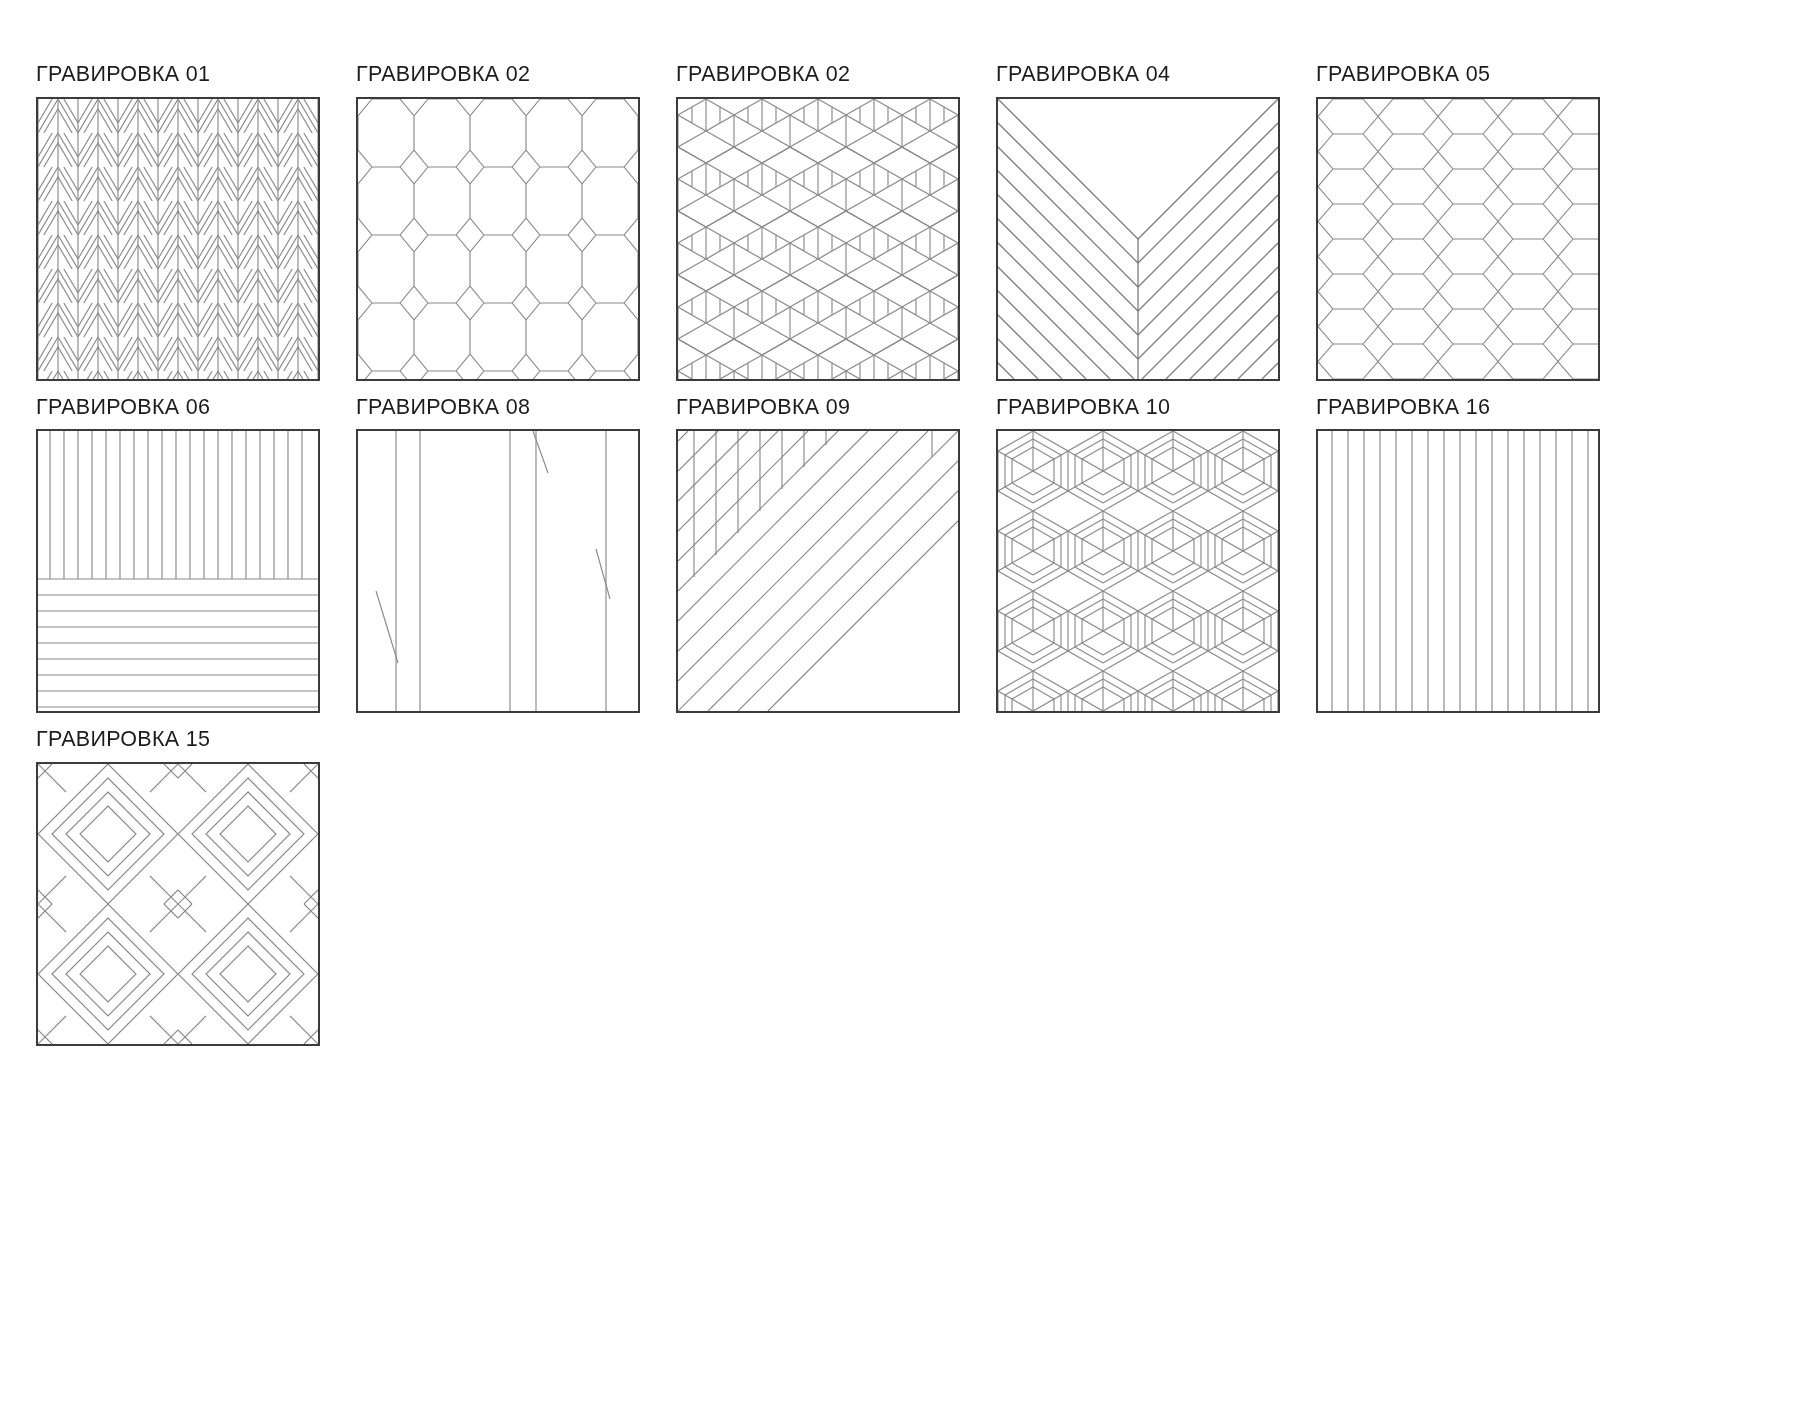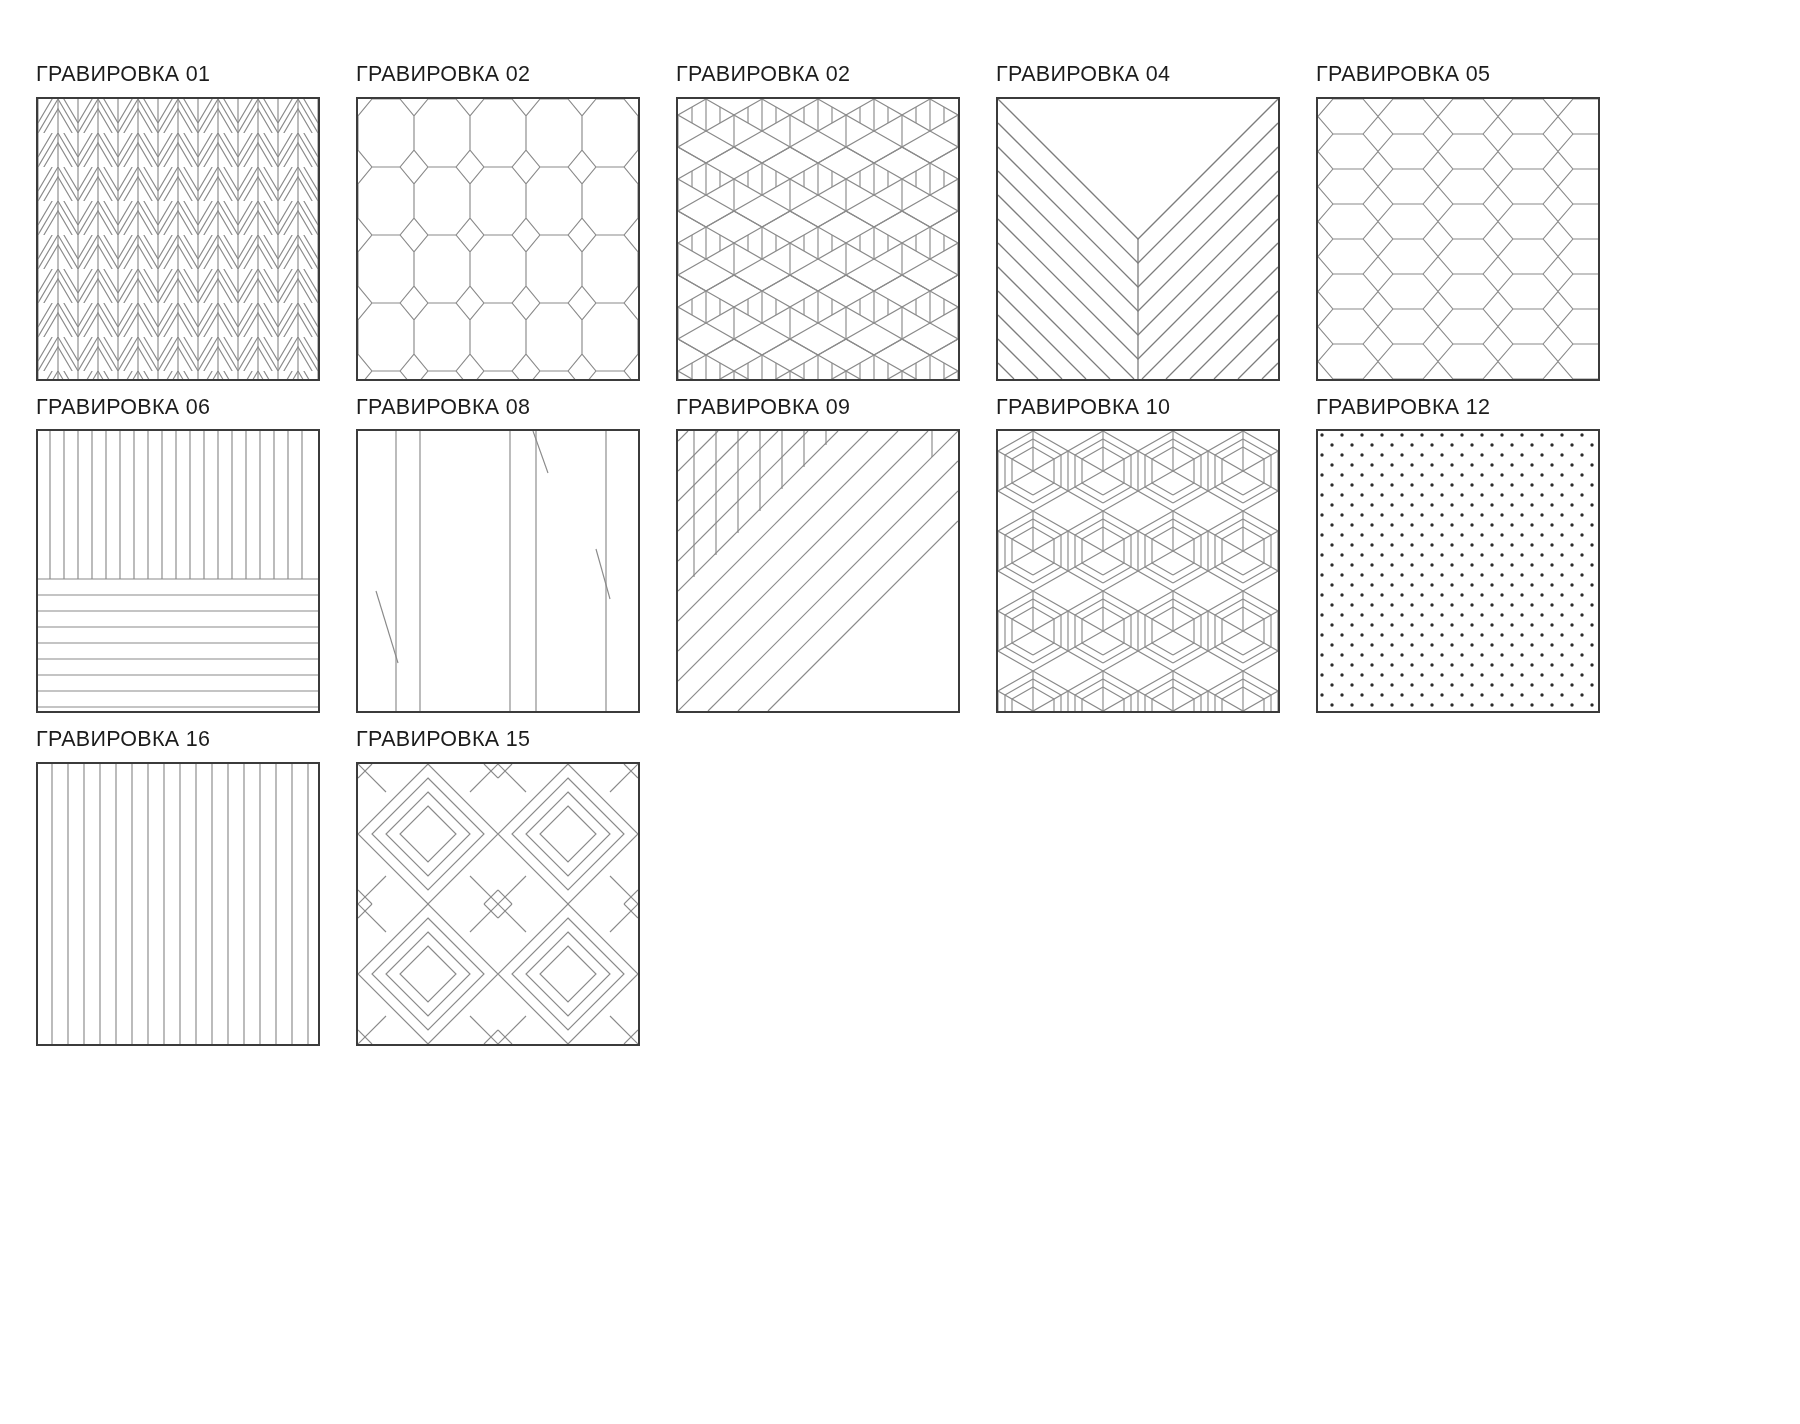--- a/index.html
+++ b/index.html
@@ -268,34 +268,20 @@
               <path class="pat" d="M35 16 L56 28 M35 16 L14 28 M14 28 L14 52 M56 28 L56 52 M14 52 L35 64 M56 52 L35 64"></path>
               <path class="pat" d="M0 20 L35 40 L70 20"></path>
             </pattern>
           </defs>
           <rect x="0" y="0" width="280" height="280" fill="url(#p10)"></rect>
         </svg>
       </div>
     </div>
 
 
-    <div class="cell">
-      <div class="caption">ГРАВИРОВКА 12</div>
-      <div class="swatch">
-        <svg viewBox="0 0 280 280" preserveAspectRatio="none">
-          <defs>
-            <pattern id="p12" width="20" height="20" patternUnits="userSpaceOnUse">
-              <circle class="dot" cx="4" cy="4" r="1.7"></circle>
-              <circle class="dot" cx="14" cy="14" r="1.7"></circle>
-            </pattern>
-          </defs>
-          <rect x="0" y="0" width="280" height="280" fill="url(#p12)"></rect>
-        </svg>
-      </div>
-    </div>
 
     <div class="cell">
       <div class="caption">ГРАВИРОВКА 16</div>
       <div class="swatch">
         <svg viewBox="0 0 280 280" preserveAspectRatio="none">
           <g class="pat">
             <path d="M14 0 L14 280"></path>
               <path d="M30 0 L30 280"></path>
               <path d="M46 0 L46 280"></path>
             <path d="M62 0 L62 280"></path>

